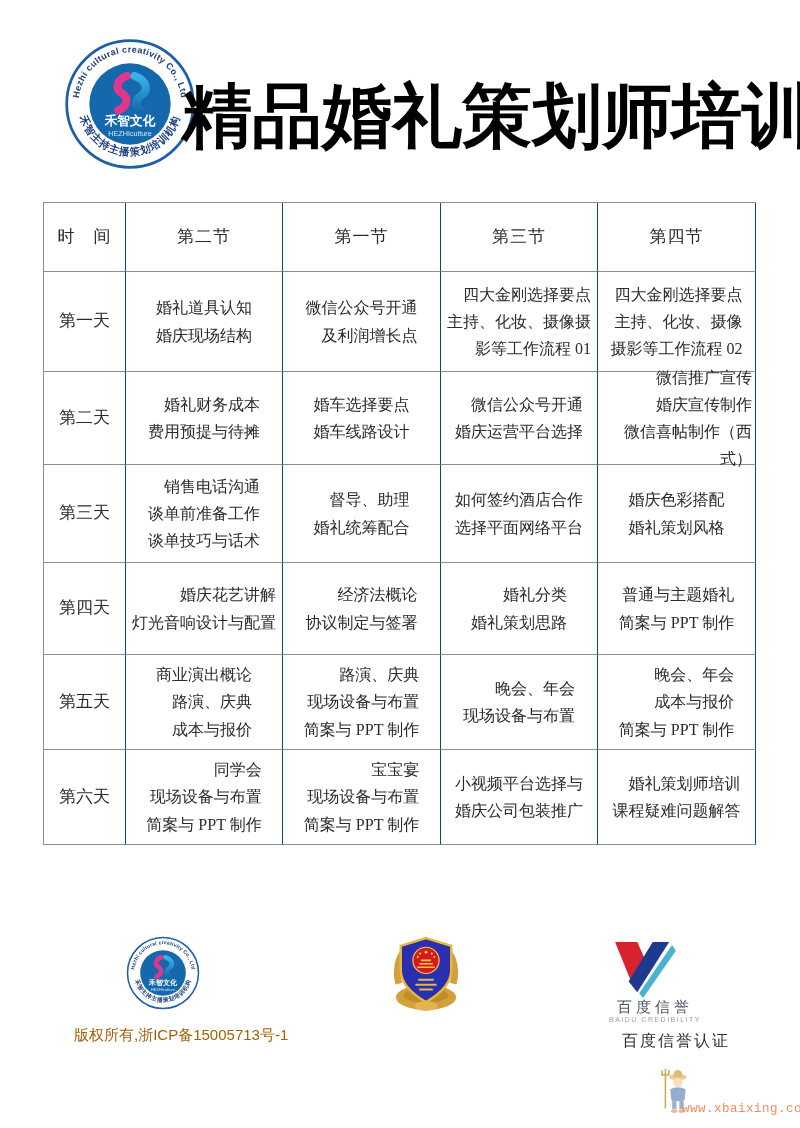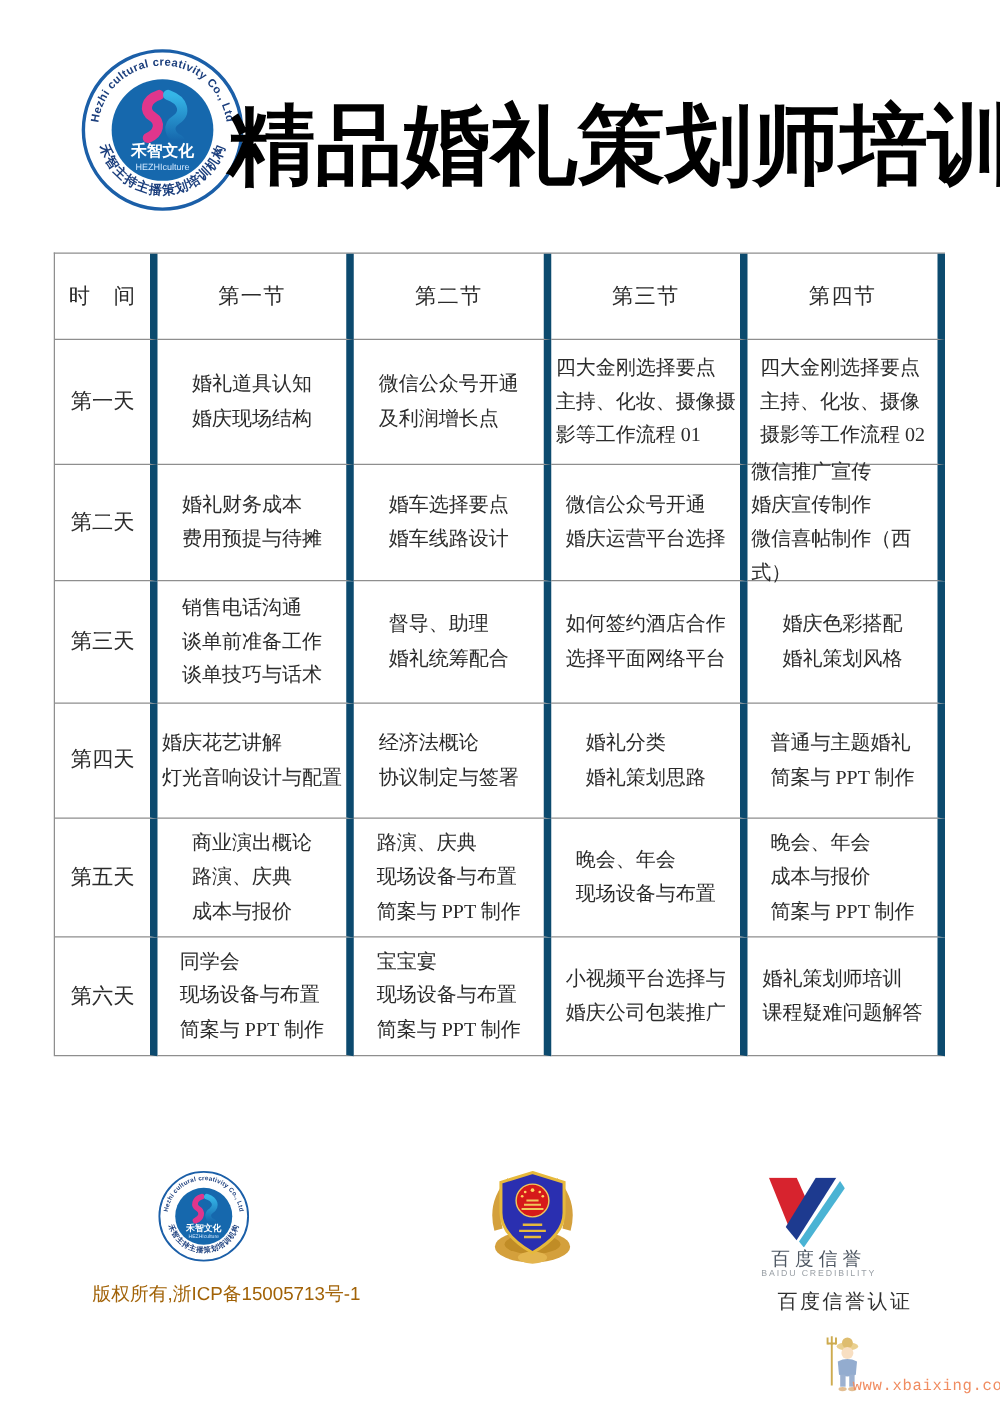--- a/index.html
+++ b/index.html
@@ -10,22 +10,22 @@
   .hdr-logo{position:absolute;left:64px;top:38px;width:132px;height:132px;}
   .page-title{position:absolute;left:182px;right:38px;top:70px;margin:0;
               font-size:70px;font-weight:bold;color:#000;text-align:right;
               letter-spacing:0px;white-space:nowrap;}
 
   
   .ctable{position:absolute;left:43px;top:202px;
           display:grid;grid-template-columns:82px 157px 158px 157px 158px;
           grid-template-rows:69px 100px 93px 98px 92px 95px 95px;
           border-top:1px solid #8e8e8e;border-left:1px solid #8e8e8e;}
-  .ctable .cell{box-sizing:border-box;border-right:6px solid #0c4a6e;border-bottom:1px solid #8e8e8e;
-          display:flex;align-items:center;justify-content:center;text-align:left;
+  .ctable .cell{box-sizing:border-box;border-right:1px solid #0c4a6e;border-bottom:1px solid #8e8e8e;
+          display:flex;align-items:center;justify-content:center;text-align:right;
           white-space:pre-line;font-size:16px;line-height:1.7;color:#2b2b2b;padding:2px 3px;}
   .ctable .hcell{font-size:17px;letter-spacing:1px;}
   .ctable .tcell{font-size:17px;}
   .trow{display:contents;}
 
   
   .ft-logo{position:absolute;left:126px;top:936px;width:74px;height:74px;}
   .ft-copy{position:absolute;left:74px;top:1026px;width:240px;
            font-family:"Liberation Sans","DejaVu Sans",sans-serif;
            font-size:15px;color:#a16207;}
@@ -140,22 +140,22 @@
 
 <div class="page">
 
   <svg class="hdr-logo" viewBox="0 0 146 146">
     <use href="#hezhi-logo"></use>
   </svg>
   <h1 class="page-title">精品婚礼策划师培训课程</h1>
 
   <div class="ctable">
     <div class="cell hcell">时　间</div>
+    <div class="cell hcell">第二节</div>
     <div class="cell hcell">第一节</div>
-    <div class="cell hcell">第二节</div>
     <div class="cell hcell">第三节</div>
     <div class="cell hcell">第四节</div>
 
   <div class="trow"><div class="cell tcell">第一天</div><div class="cell">婚礼道具认知
 婚庆现场结构</div><div class="cell">微信公众号开通
 及利润增长点</div><div class="cell">四大金刚选择要点
 主持、化妆、摄像摄
 影等工作流程 01</div><div class="cell">四大金刚选择要点
 主持、化妆、摄像
 摄影等工作流程 02</div></div>

